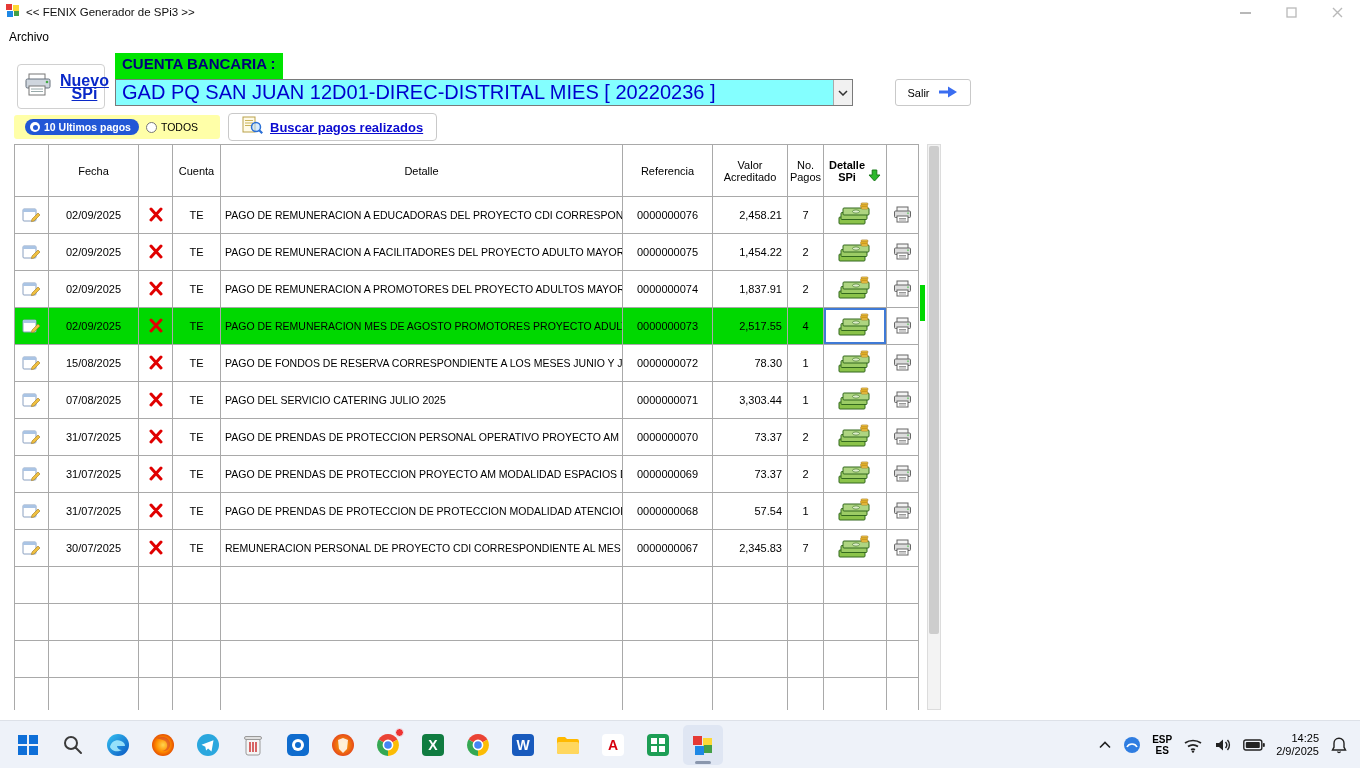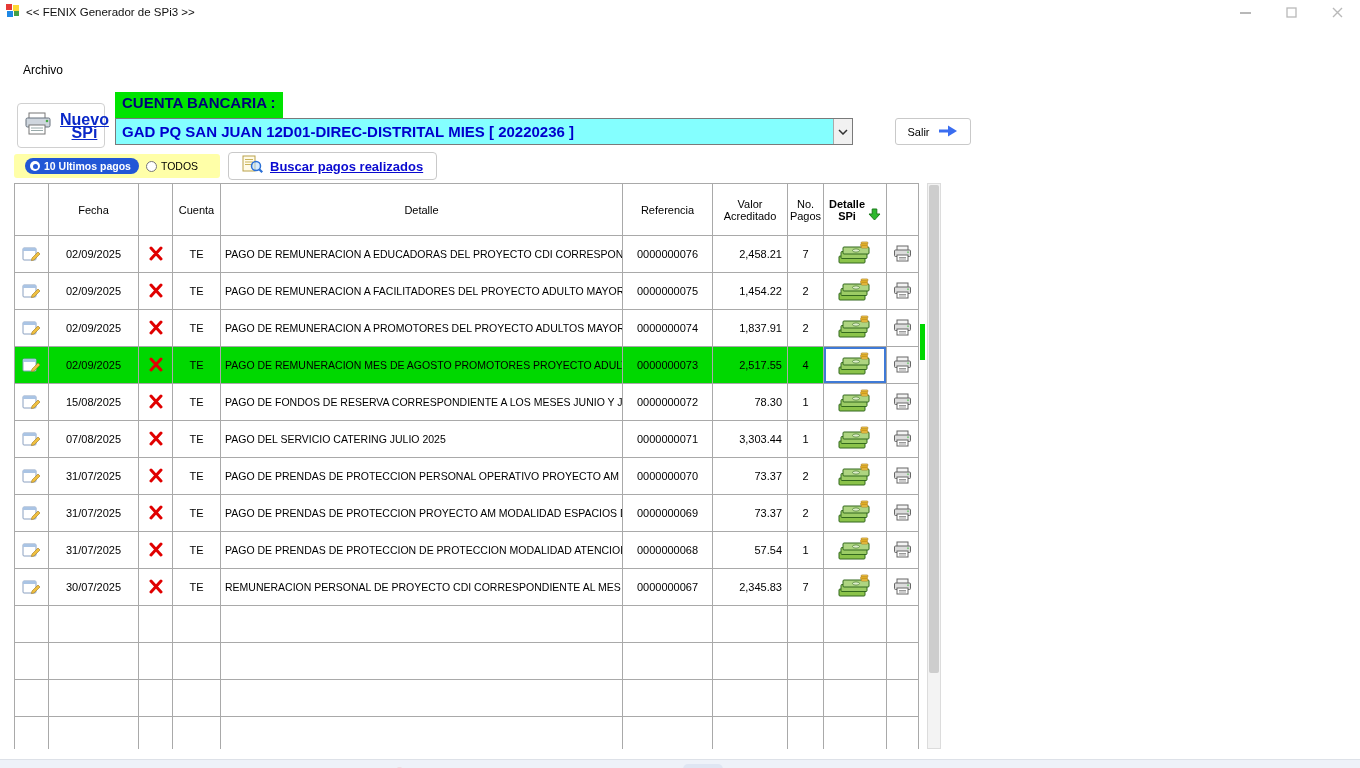--- a/index.html
+++ b/index.html
@@ -4,36 +4,36 @@
 <style>
   * { box-sizing: border-box; margin: 0; padding: 0; }
   html,body { width:1360px; height:768px; overflow:hidden; }
   body { font-family:"Liberation Sans", sans-serif; background:#fff; color:#000; }
 
   
   .titlebar { height:24px; display:flex; align-items:center; padding-left:6px; background:#fff; }
   .titlebar .title { font-size:11.5px; margin-left:6px; color:#111; }
   .winbtns { margin-left:auto; display:flex; height:100%; }
   .wbtn { width:46px; display:flex; align-items:center; justify-content:center; cursor:pointer; }
-  .menubar { height:20px; display:flex; align-items:flex-start; padding-left:23px; font-size:12px; background:#fff;margin-top:39px; }
+  .menubar { height:20px; display:flex; align-items:flex-end; padding-left:9px; font-size:12px; background:#fff; }
   .menubar span { cursor:pointer; }
 
   
   .content { position:relative; height:676px; background:#fff; }
 
   .btn-nuevo { position:absolute; left:17px; top:20px; width:88px; height:45px; background:#fff;
     border:1px solid #d0d0d0; border-radius:4px; display:flex; align-items:center; gap:5px; padding:0 5px; cursor:pointer; }
   .btn-nuevo .lbl { color:#0a28c8; font-weight:bold; font-size:16px; line-height:13px; text-decoration:underline; }
 
   .cuenta-label { position:absolute; left:115px; top:9px; background:#00e400; color:#00007a;
     font-weight:bold; font-size:15px; padding:2px 7px 19px; }
 
   .combo { position:absolute; left:115px; top:35px; width:738px; height:27px; background:#84ffff;
     border:1px solid #7a7a7a; display:flex; align-items:center; cursor:pointer; }
-  .combo .val { flex:1; font-size:15px; font-weight:bold; color:#0000cd; padding-left:6px; white-space:nowrap; overflow:hidden; }
+  .combo .val { flex:1; font-size:20px; font-weight:normal; color:#0000cd; padding-left:6px; white-space:nowrap; overflow:hidden; }
   .combo .arrow { width:19px; height:100%; background:#f1f1f1; border-left:1px solid #aaa; display:flex; align-items:center; justify-content:center; }
 
   .btn-salir { position:absolute; left:895px; top:35px; width:76px; height:27px; background:#fff;
     border:1px solid #c9c9c9; border-radius:3px; display:flex; align-items:center; justify-content:center; gap:7px;
     font-size:11px; cursor:pointer; }
 
   .yellowbar { position:absolute; left:14px; top:71px; width:206px; height:24px; background:#ffffa8;
     border-radius:3px; display:flex; align-items:center; padding:0 3px; gap:7px; }
   .pill { background:#2257d6; border-radius:11px; color:#fff; display:flex; align-items:center; gap:4px;
     padding:2px 8px 2px 5px; font-size:10.5px; font-weight:bold; cursor:pointer;margin-left:8px; }

